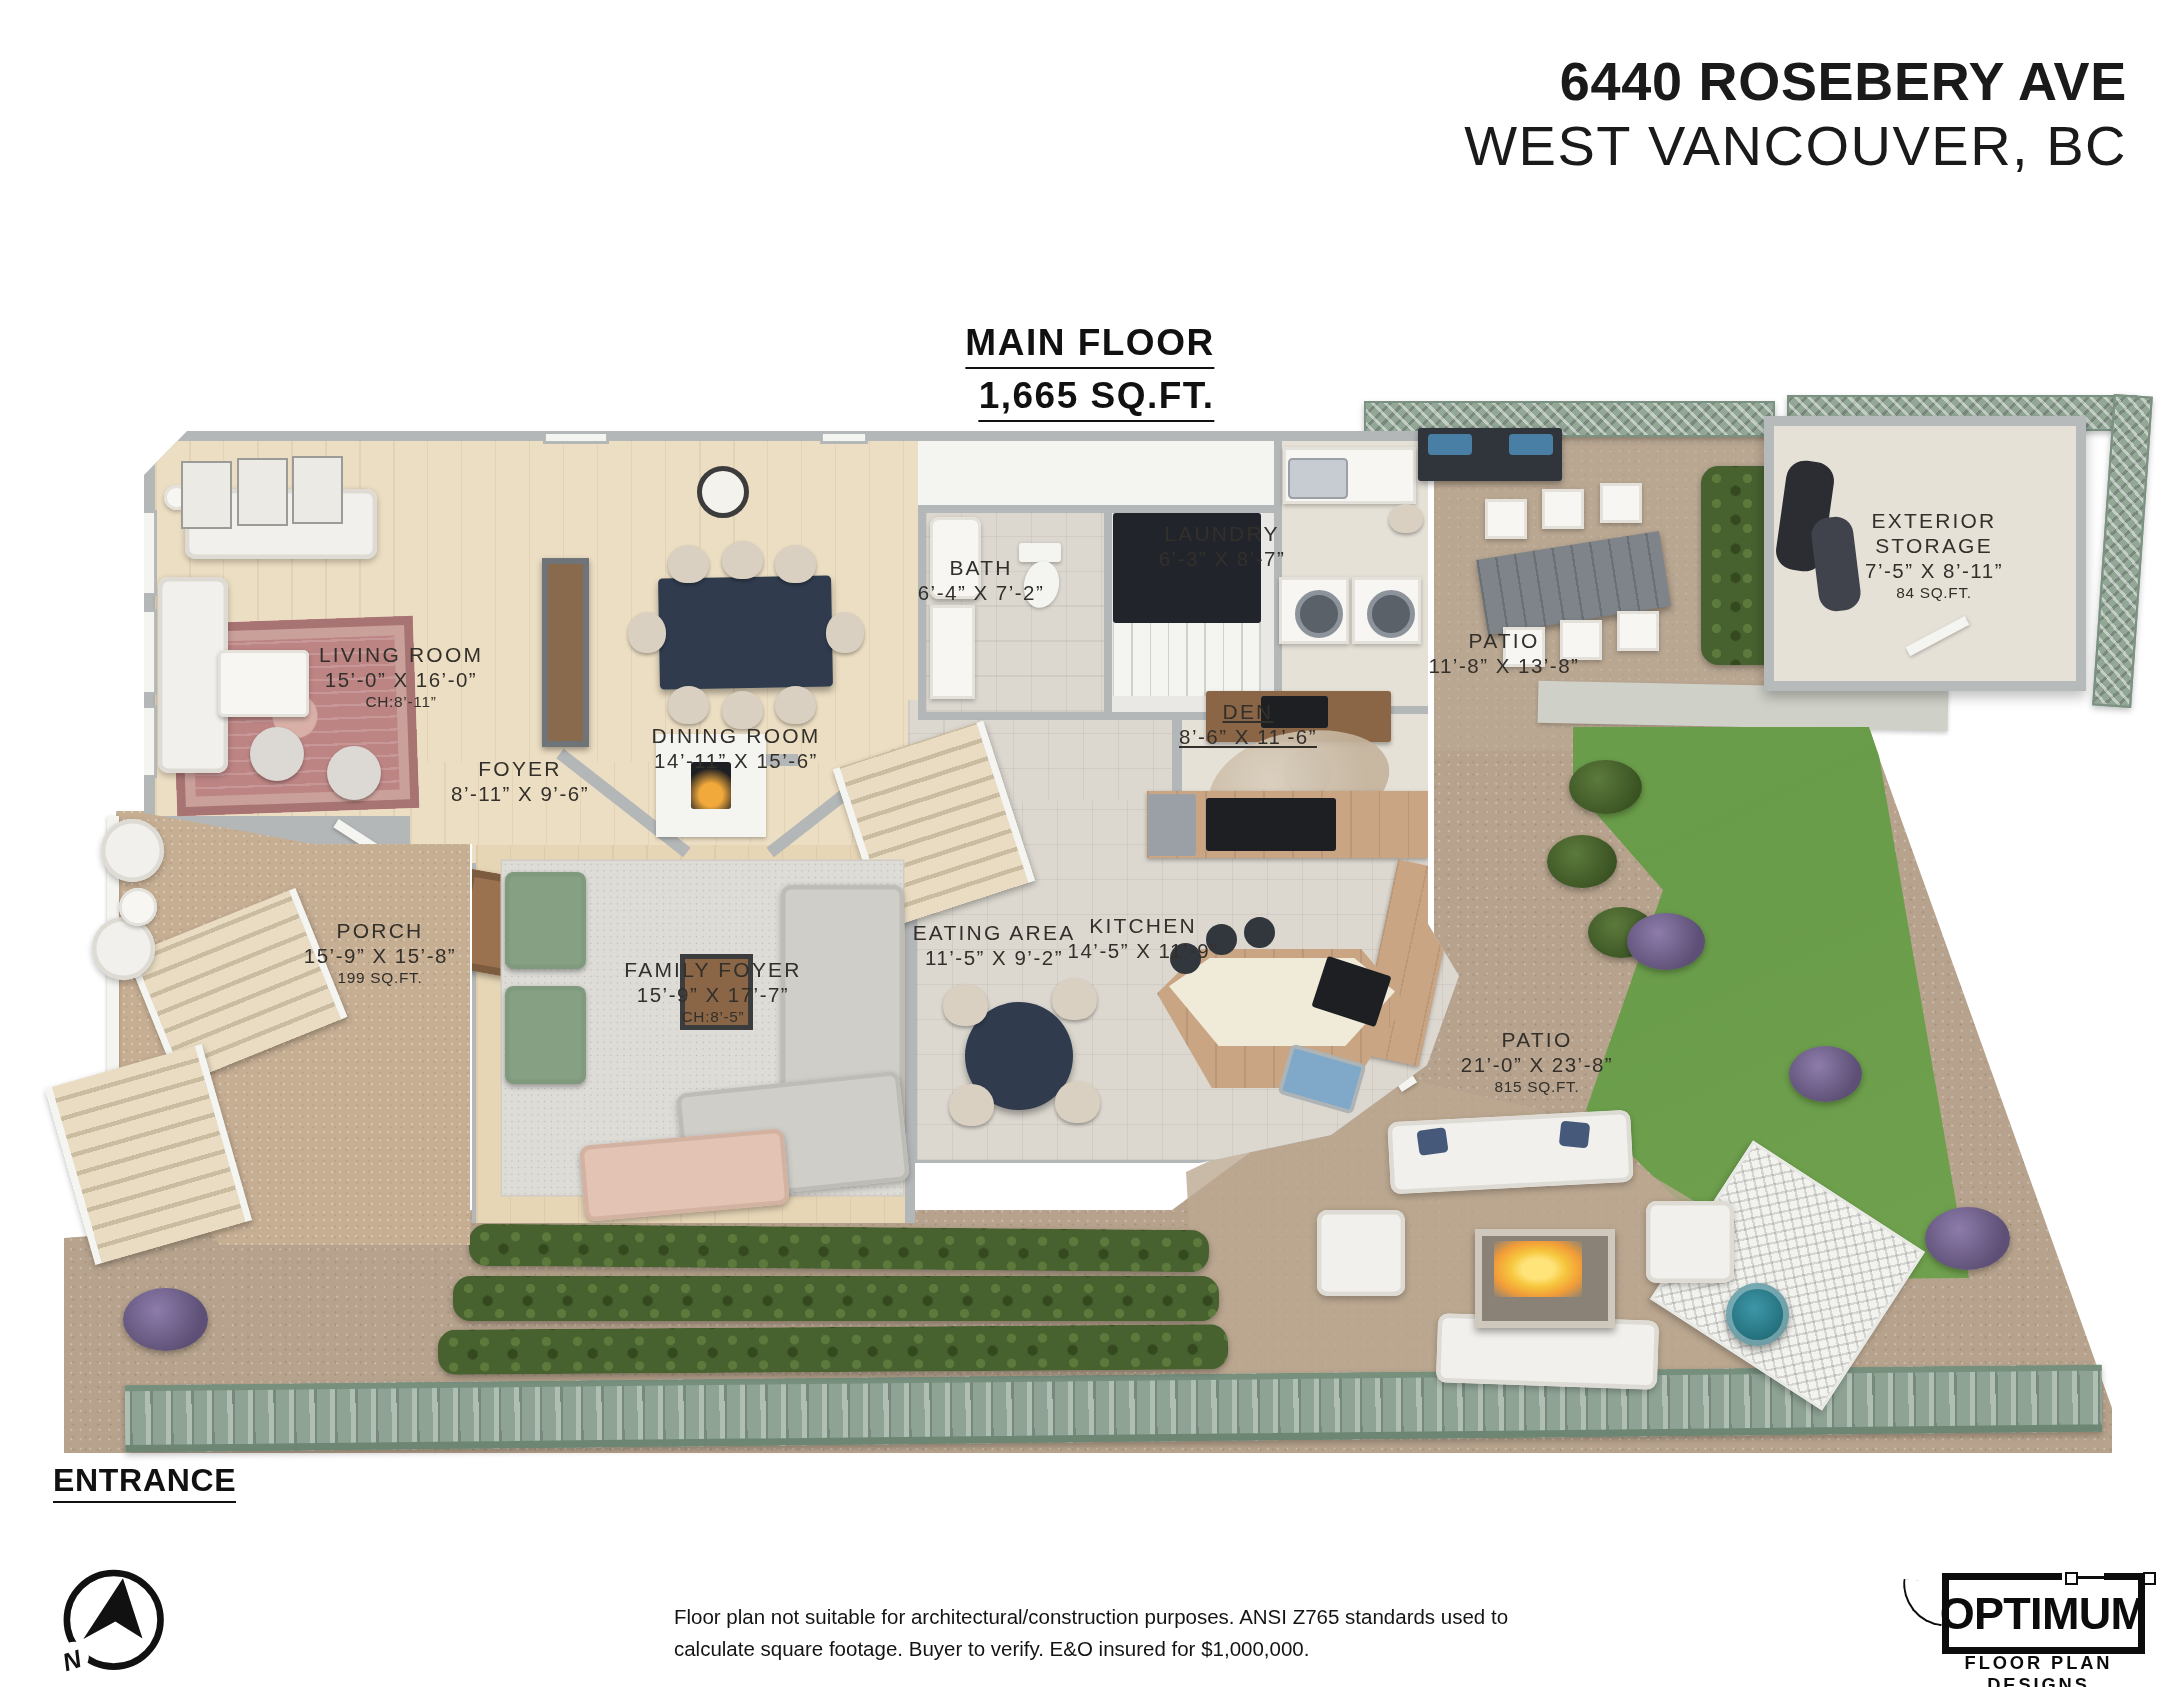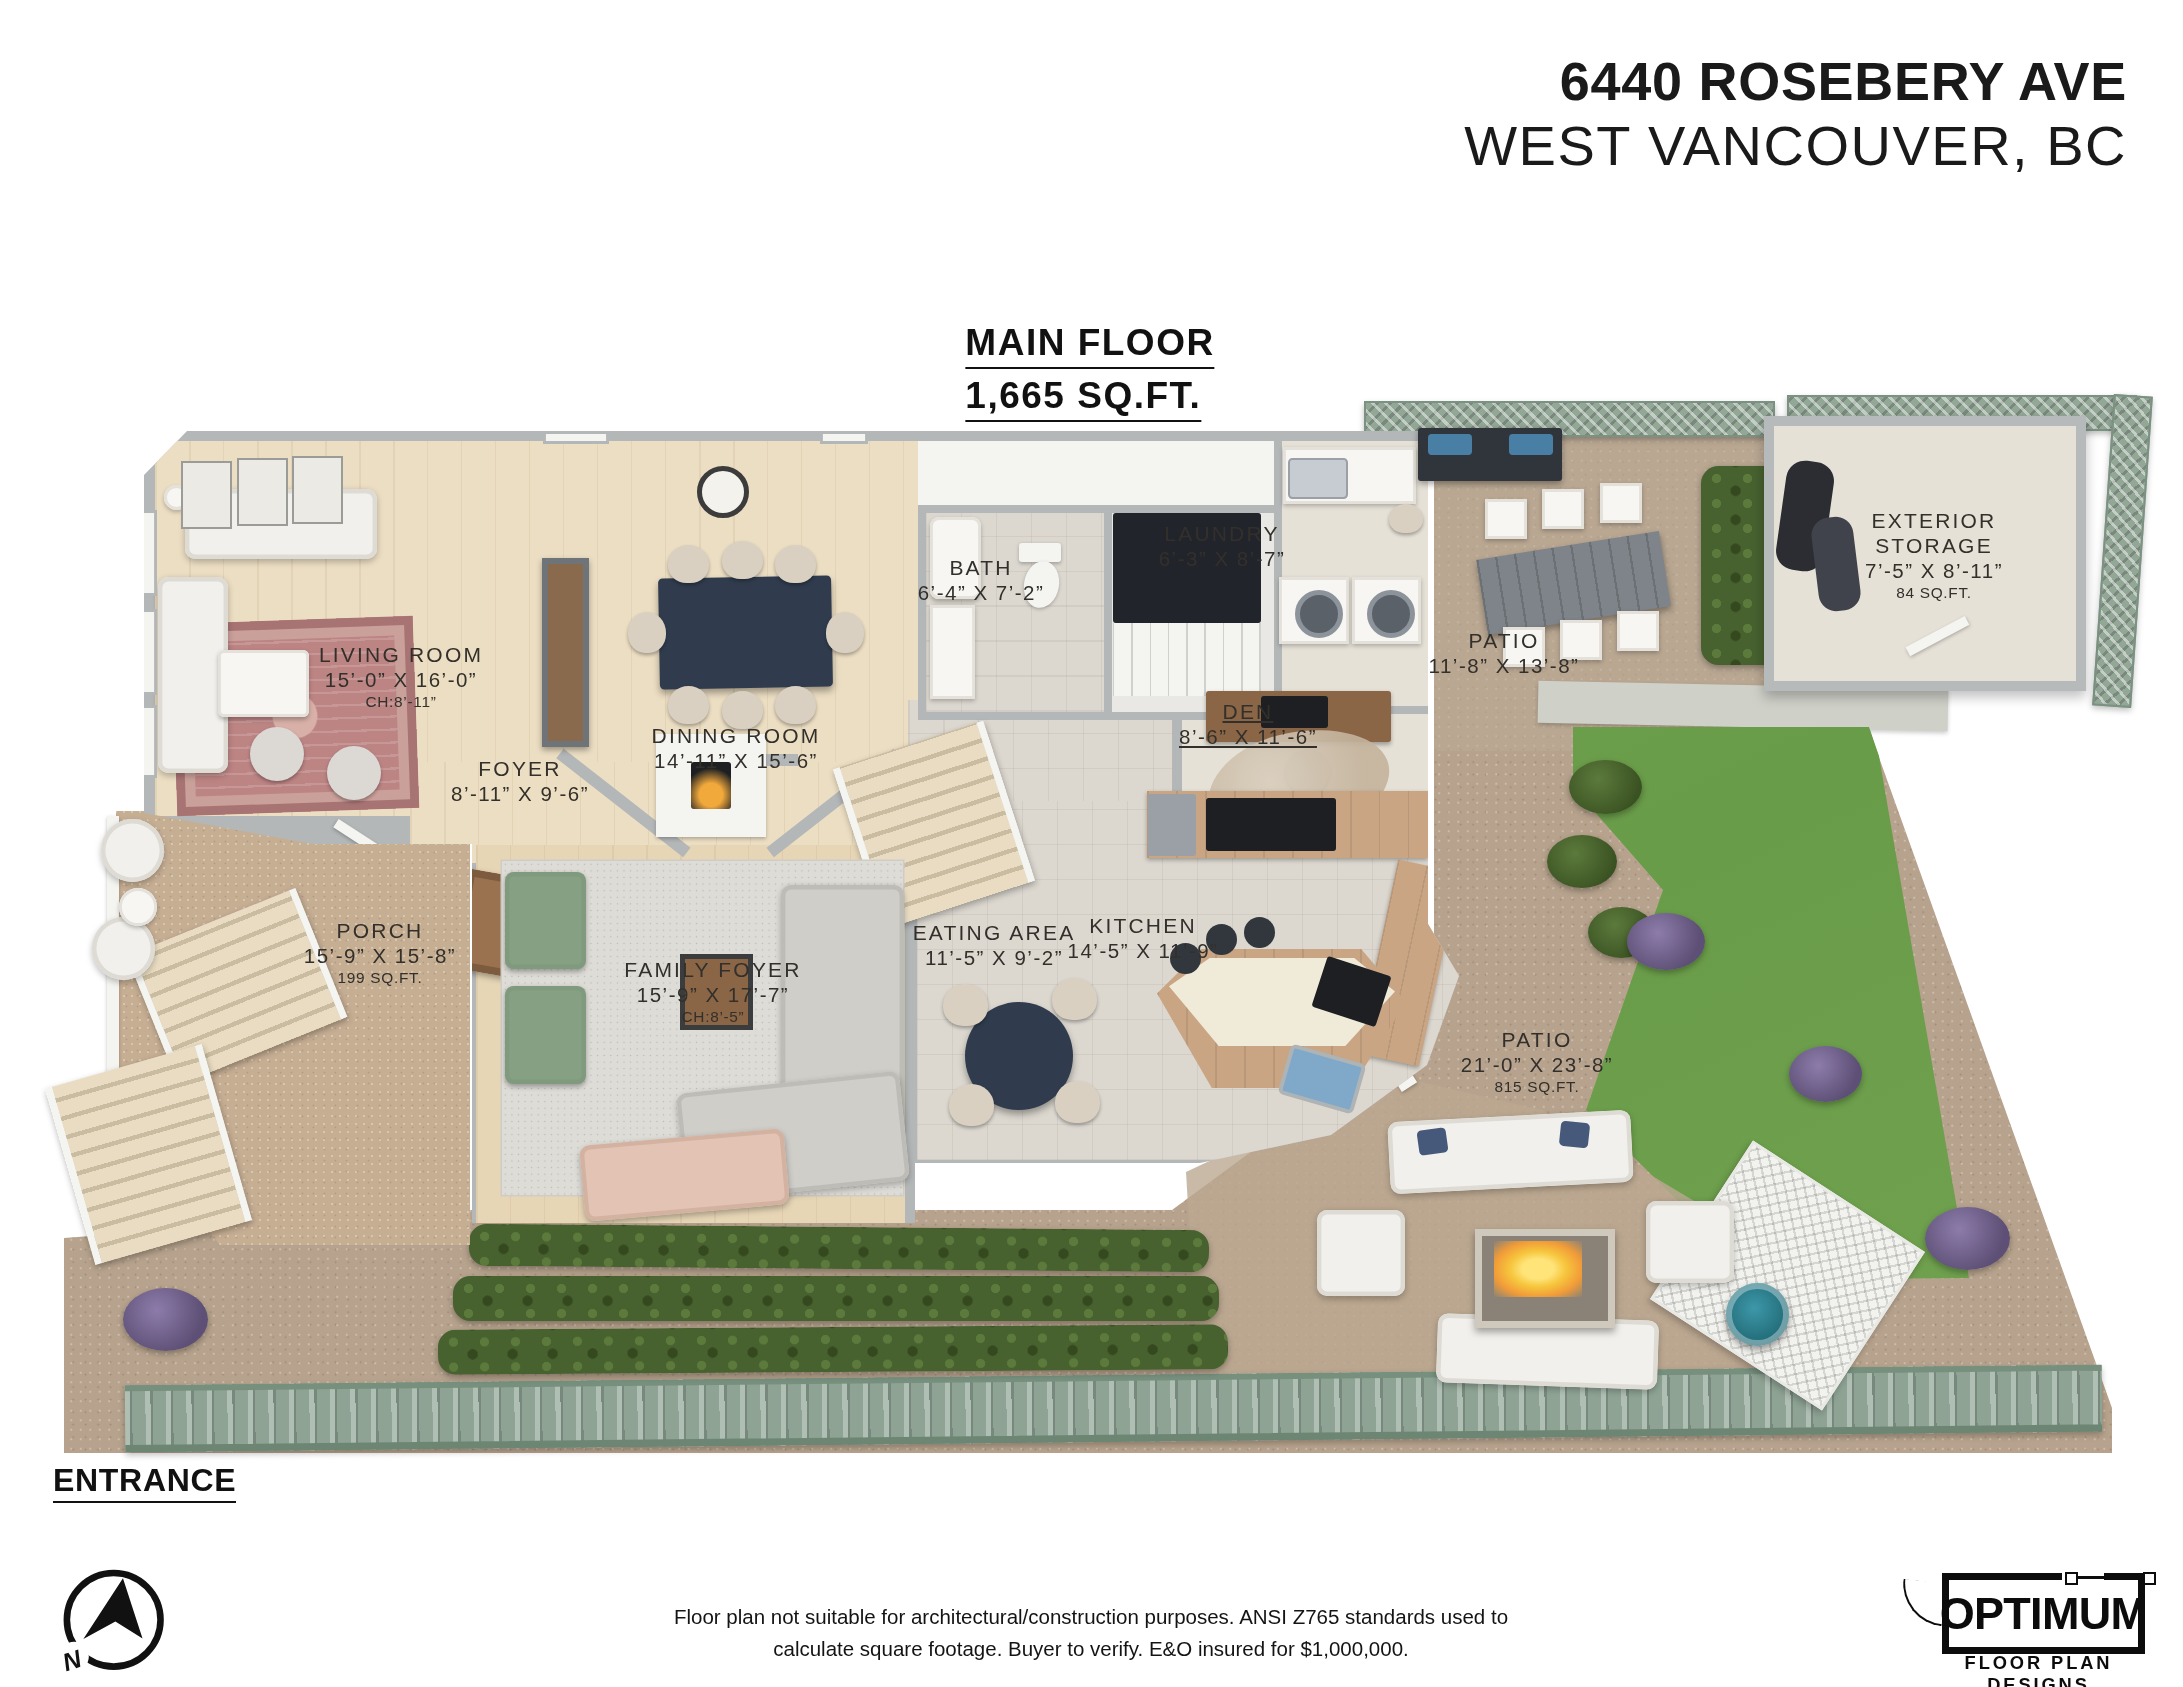--- a/index.html
+++ b/index.html
@@ -5,26 +5,26 @@
   html,body{margin:0;padding:0;background:#fff;}
   .canvas{position:relative;width:2183px;height:1687px;background:#ffffff;
           font-family:"Liberation Sans",sans-serif;overflow:hidden;color:#2e2b27;}
   .abs{position:absolute;}
 
   
   .title-block{right:56px;top:54px;text-align:right;color:#1a1a1a;}
   .addr{font-size:54px;font-weight:700;letter-spacing:0.7px;line-height:1.0;}
   .city{font-size:56px;font-weight:400;letter-spacing:1.5px;line-height:1.35;}
   .summary{font-size:34px;font-weight:400;letter-spacing:2.2px;margin-top:16px;}
-  .floor-title{left:1090px;top:322px;transform:translateX(-50%);text-align:left;color:#111;}
+  .floor-title{left:1090px;top:322px;transform:translateX(-50%);text-align:right;color:#111;}
   .floor-title div{font-size:37px;font-weight:700;letter-spacing:1.5px;border-bottom:2.9px solid #111;
                    padding-bottom:2.9px;margin-bottom:5.9px;display:inline-block;}
   .entrance{left:53px;top:1462px;font-size:32px;font-weight:800;letter-spacing:0.7px;color:#111;
             border-bottom:2.9px solid #111;padding-bottom:2.2px;}
-  .disclaimer{left:1091px;top:1601px;transform:translateX(-50%);text-align:center;
+  .disclaimer{left:1091px;top:1601px;transform:translateX(-50%);
               font-size:20.5px;line-height:1.55;color:#141414;white-space:nowrap;}
   .logo-frame{left:1942px;top:1573px;width:189px;height:67px;border:7.3px solid #0c0c0c;
               display:flex;align-items:center;justify-content:center;}
   .logo-name{font-size:45px;font-weight:800;letter-spacing:-0.7px;color:#0c0c0c;}
   .logo-tag{left:1936px;top:1652px;width:205px;text-align:center;font-size:18.3px;font-weight:600;
             letter-spacing:2.9px;color:#0c0c0c;}
   .dimline{left:2068px;top:1576px;width:82px;height:2.9px;background:#0c0c0c;}
   .dimsq{width:8.8px;height:8.8px;border:2.2px solid #0c0c0c;background:#fff;top:1572px;}
   .doorarc{left:1901px;top:1581px;width:41px;height:41px;border-left:2.2px solid #0c0c0c;
            border-bottom:2.2px solid #0c0c0c;border-radius:0 0 0 100%;transform:rotate(6deg);}

